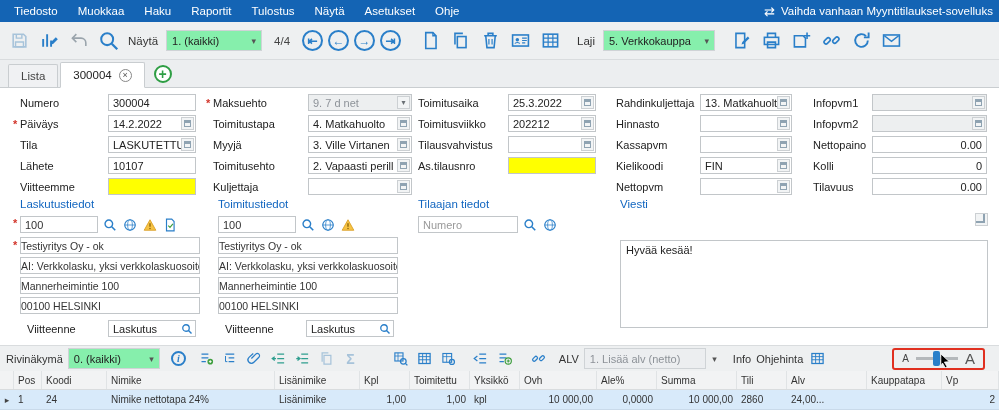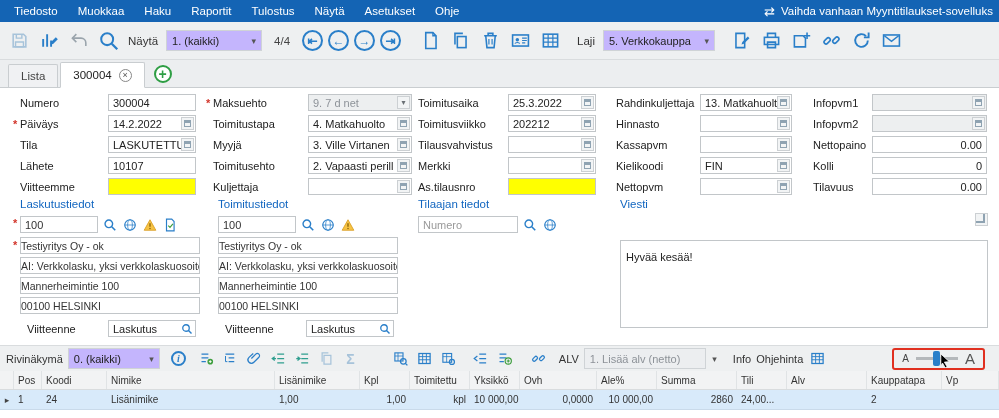--- a/index.html
+++ b/index.html
@@ -14,21 +14,21 @@
   .swap-glyph{font-size:13px;}
 
   
   .toolbar{height:38px;background:#eef0f1;border-bottom:1px solid #d9dcde;display:flex;align-items:center;padding:0 8px;gap:8px;}
   .tb-icon{width:22px;height:22px;display:flex;align-items:center;justify-content:center;color:#2a7fc9;flex:none;}
   .tb-icon svg{width:19px;height:19px;display:block;}
   .tb-icon.lg svg{width:22px;height:22px;}
   .tb-icon.dim{color:#a7c3da;}
   .tb-icon.gray{color:#9aa4ac;}
   .tb-label{color:#333;font-size:11.5px;white-space:nowrap;}
-  .select{height:21px;background:#c4b5fd;border:1px solid #cfd3d6;display:flex;align-items:center;justify-content:space-between;padding:0 5px;gap:6px;font-size:11px;color:#222;white-space:nowrap;}
+  .select{height:21px;background:#86efac;border:1px solid #cfd3d6;display:flex;align-items:center;justify-content:space-between;padding:0 5px;gap:6px;font-size:11px;color:#222;white-space:nowrap;}
   .select .dd{font-size:9px;color:#555;}
   .select.dis{background:#eceef0;color:#8d9298;}
   .counter{color:#444;margin:0 4px;}
   .circle-btn{width:21px;height:21px;border:2px solid #2a7fc9;border-radius:50%;color:#2a7fc9;display:flex;align-items:center;justify-content:center;font-size:12px;font-weight:bold;flex:none;}
   .navgroup{display:flex;gap:5px;align-items:center;}
 
   
   .tabbar{height:28px;background:#eceef0;border-bottom:1px solid #c9cdd0;display:flex;align-items:flex-end;padding:0 0 0 8px;gap:2px;}
   .tab{height:23px;padding:0 12px;display:flex;align-items:center;gap:7px;border:1px solid #c9cdd0;border-bottom:none;background:#f0f1f3;color:#444;border-radius:2px 2px 0 0;font-size:11.5px;}
   .tab.active{background:#fff;height:26px;margin-bottom:-1px;border-bottom:1px solid #fff;color:#222;}
@@ -67,21 +67,21 @@
   .addr{position:relative;display:flex;flex-direction:column;gap:3px;}
   .afield{width:180px;height:17px;border:1px solid #c2c6c9;background:#fff;display:flex;align-items:center;padding:0 0;font-size:10.5px;white-space:nowrap;overflow:hidden;}
   .vrow{display:flex;align-items:center;margin-top:6px;height:17px;}
   .vrow .flabel{width:88px;}
   .vrow .ffield{width:88px;}
   .q-in{position:absolute;right:2px;top:2px;width:12px;height:12px;color:#2a7fc9;}
   .q-in svg{width:12px;height:12px;display:block;}
   .sec-message{left:620px;width:368px;position:absolute;top:110px;}
   .msg-resize{position:absolute;right:0;top:15px;width:13px;height:13px;background:#f2f4f5;border:1px solid #ccd0d3;}
   .msg-resize::after{content:"";position:absolute;right:2px;bottom:2px;width:7px;height:7px;border-right:2px solid #8fa3b2;border-bottom:2px solid #8fa3b2;}
-  .msg-box{margin-top:30px;height:88px;border:1px solid #c2c6c9;background:#fff;padding:10px 5px;font-size:11px;color:#222;overflow:hidden;}
+  .msg-box{margin-top:30px;height:88px;border:1px solid #c2c6c9;background:#fff;padding:3px 5px;font-size:11px;color:#222;overflow:hidden;}
 
   
   .rowbar{height:26px;background:#eef0f1;border-top:1px solid #d9dcde;display:flex;align-items:center;padding:0 6px;gap:5px;}
   .rowbar .tb-icon{width:19px;height:19px;}
   .rowbar .tb-icon svg{width:15px;height:15px;}
   .rb-label{color:#333;white-space:nowrap;}
   .info-circle{width:15px;height:15px;border:2px solid #2a7fc9;border-radius:50%;color:#2a7fc9;font-weight:bold;font-style:italic;font-size:10px;display:flex;align-items:center;justify-content:center;flex:none;font-family:"Liberation Serif",serif;}
   .teal{color:#2f9e8f;}
   .sum-glyph{font-size:14px;font-weight:bold;}
   .fontbox{margin-left:auto;margin-right:8px;display:flex;align-items:center;gap:7px;border:2px solid #e03020;border-radius:3px;padding:0 8px;height:22px;background:transparent;}
@@ -366,29 +366,20 @@
       <div class="frow">
           <span class="flabel">Tilausvahvistus</span>
           <span class="ffield hasicon">
             <span></span>
             <span class="fi">
               <span class="cal-glyph"></span>
             </span>
           </span>
         </div>
       <div class="frow">
-          <span class="flabel">Merkki</span>
-          <span class="ffield hasicon">
-            <span></span>
-            <span class="fi">
-              <span class="cal-glyph"></span>
-            </span>
-          </span>
-        </div>
-      <div class="frow">
           <span class="flabel">As.tilausnro</span>
           <span class="ffield yel"></span>
         </div>
     </div>
 
     <div class="fc fc4">
       <div class="frow">
           <span class="flabel">Rahdinkuljettaja</span>
           <span class="ffield hasicon">
             <span>13. Matkahuolto</span>
@@ -717,20 +708,21 @@
       <span>Tili</span>
       <span>Alv</span>
       <span>Kauppatapa</span>
       <span>Vp</span>
     </div>
   <div class="grow gtable">
     <span>▸</span>
 
   <span>1</span>
       <span>24</span>
+      <span>Nimike nettotapa 24%</span>
       <span>Lisänimike</span>
       <span>1,00</span>
       <span>1,00</span>
       <span>kpl</span>
       <span>10 000,00</span>
       <span>0,0000</span>
       <span>10 000,00</span>
       <span>2860</span>
       <span>24,00...</span>
       <span></span>

